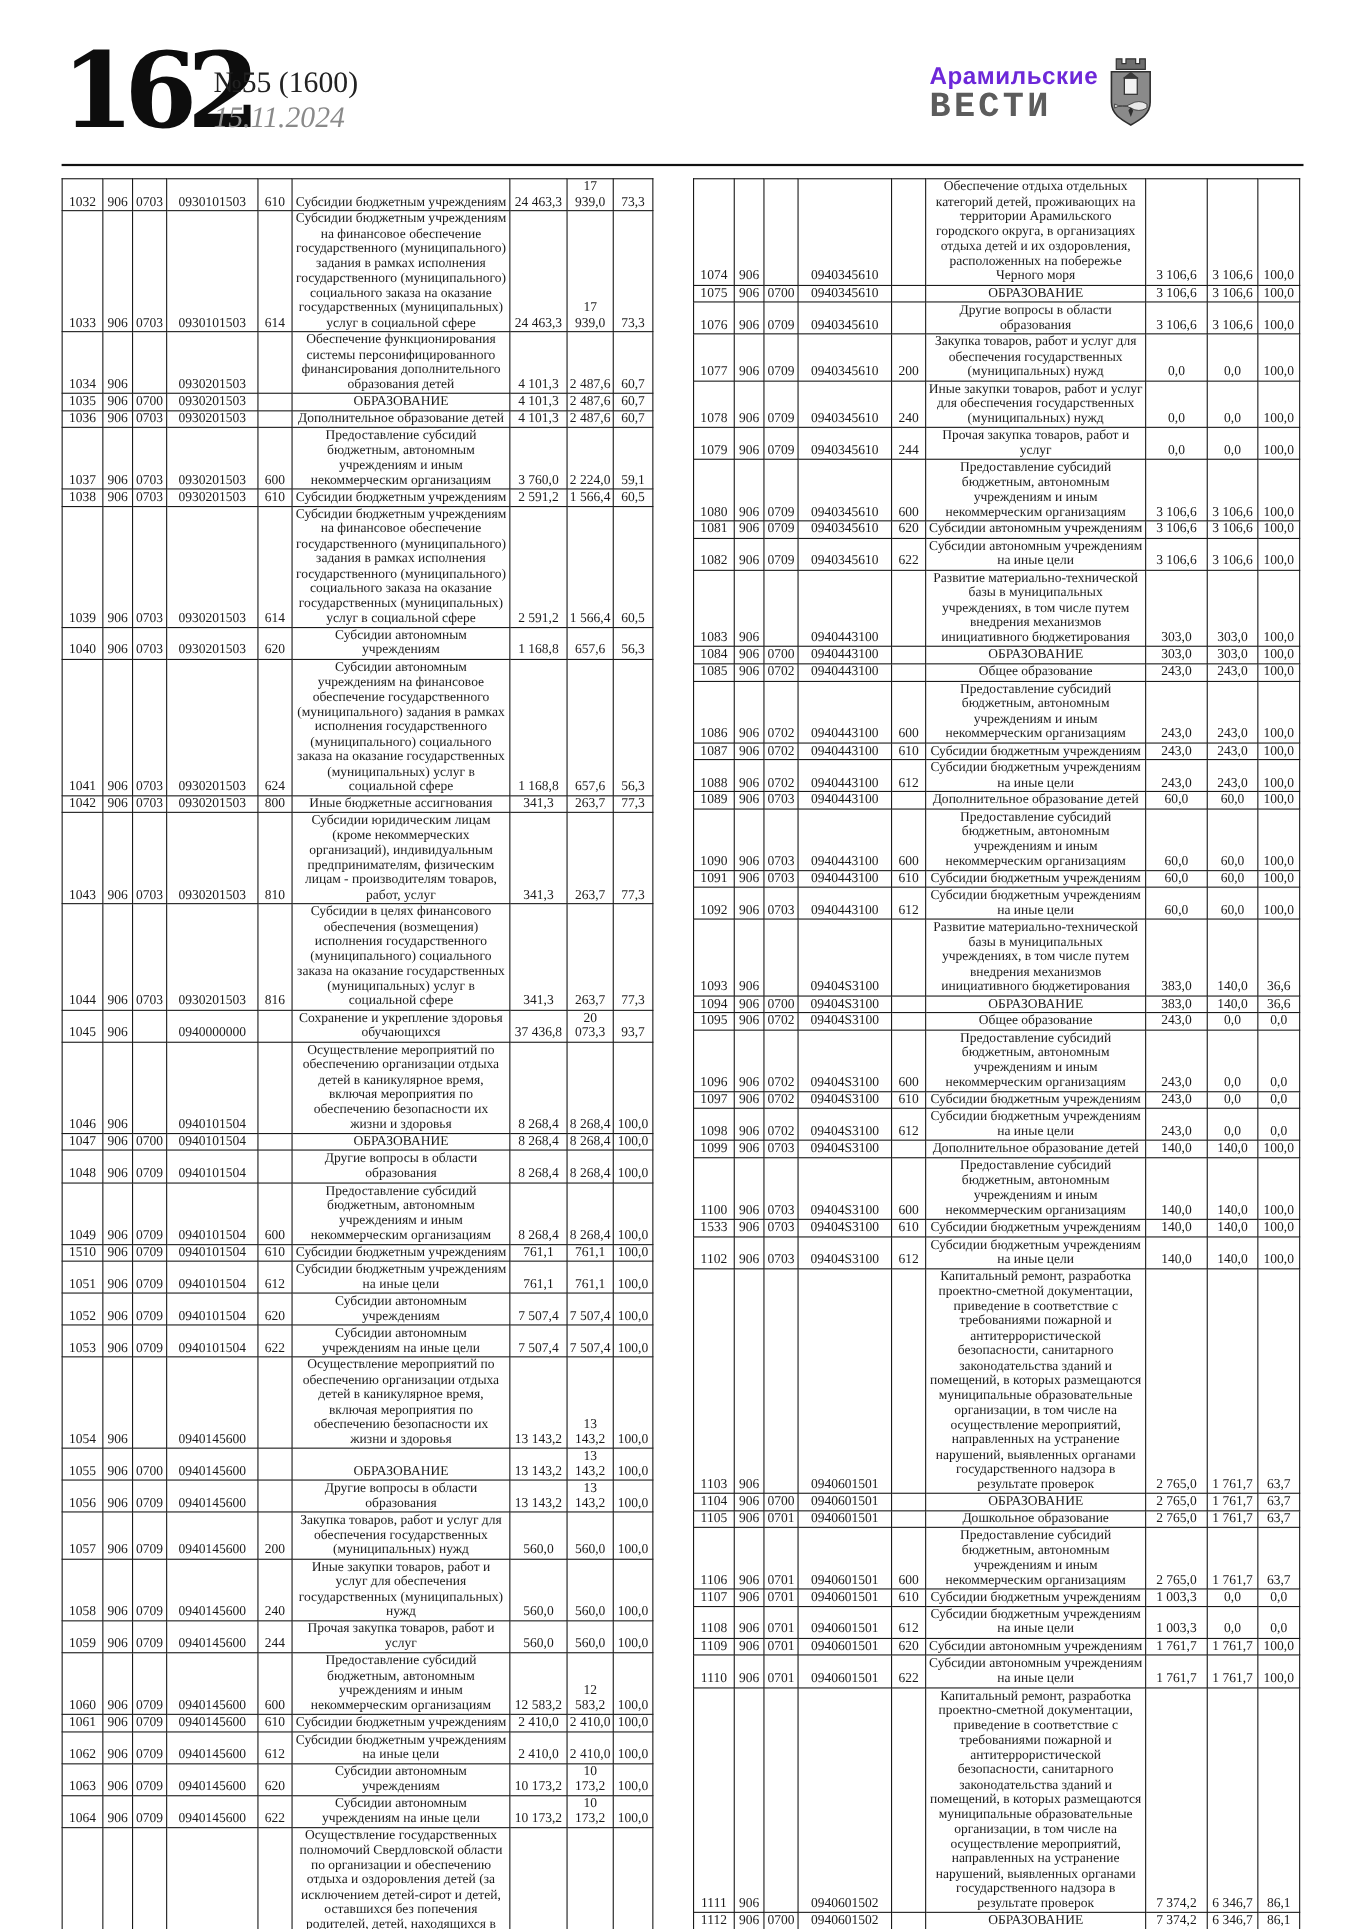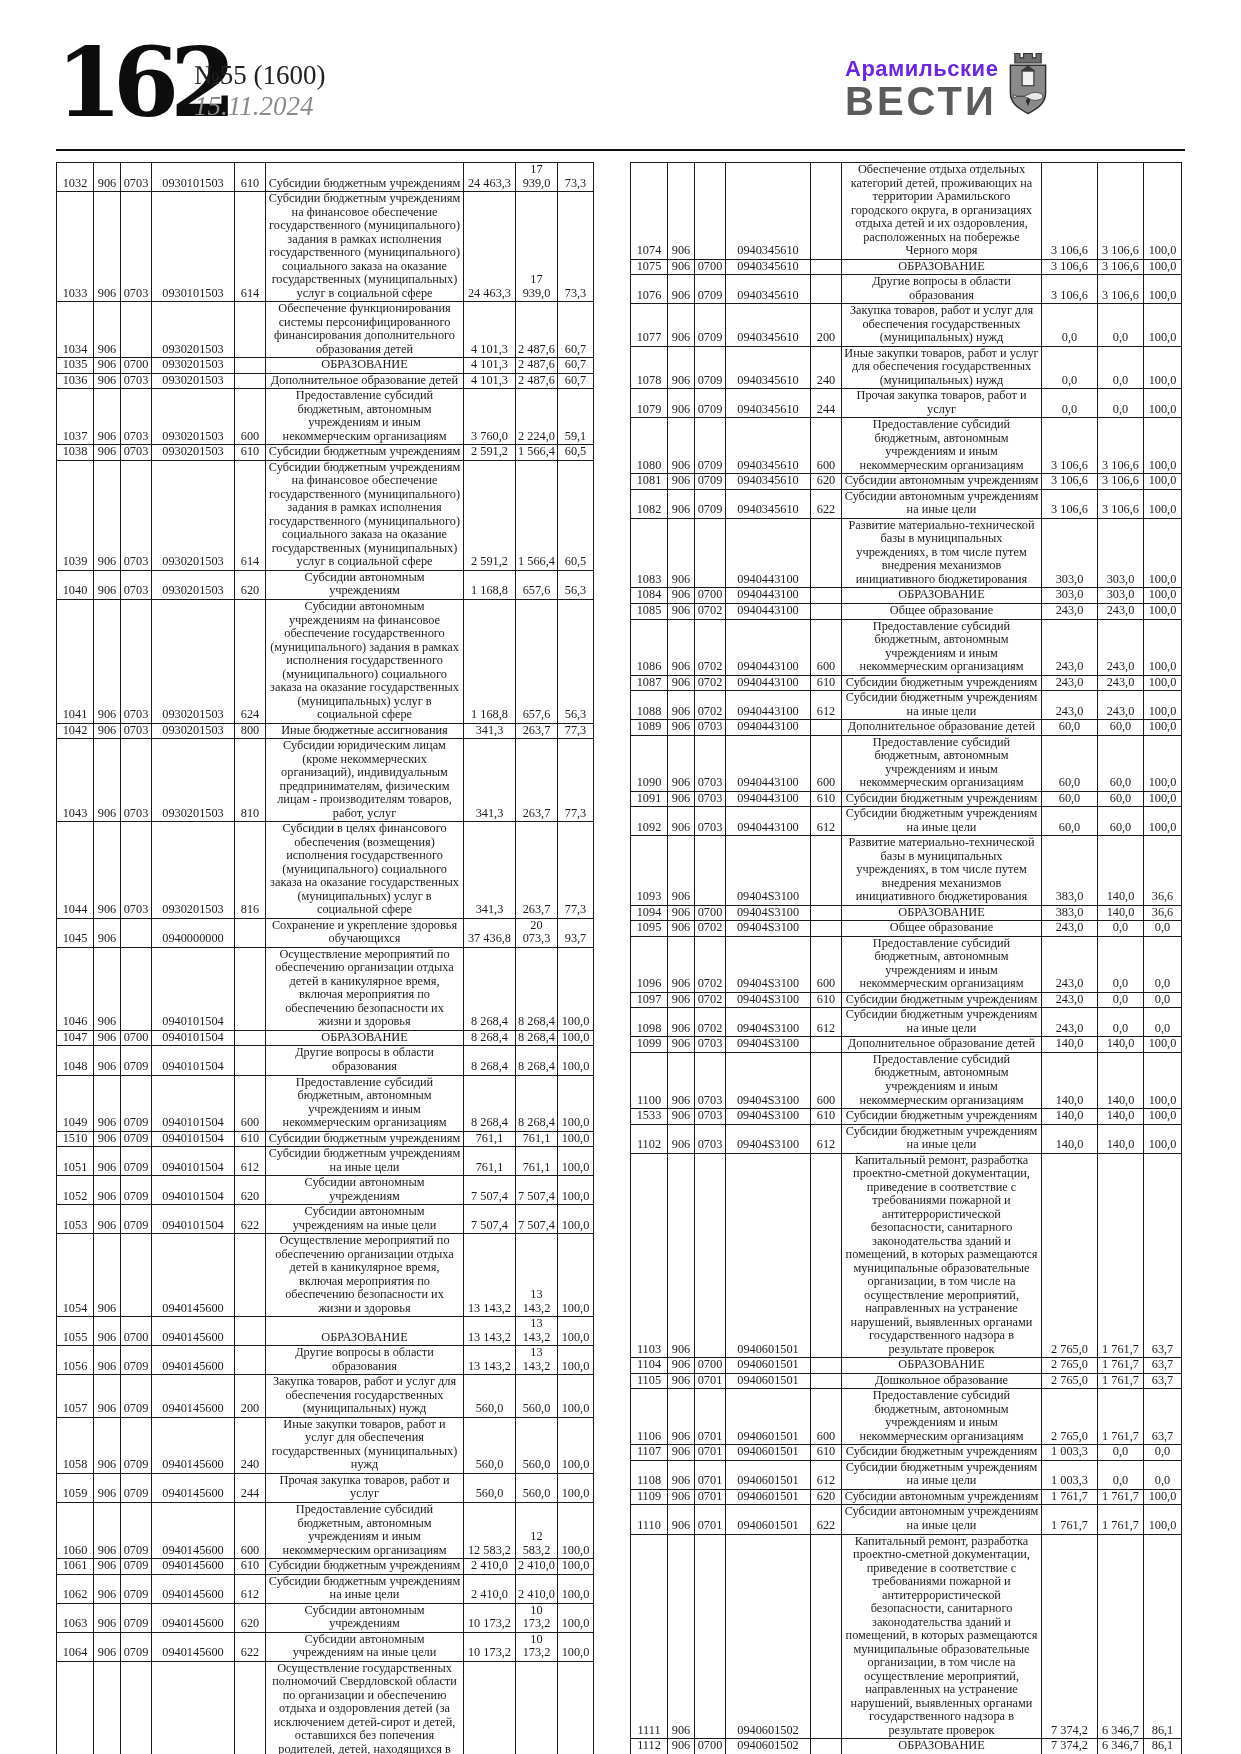--- a/index.html
+++ b/index.html
@@ -30,22 +30,22 @@
     font-style:italic;font-size:54px;color:#141414;
     letter-spacing:1px;
   }
   .masthead{position:absolute;left:845px;top:56px;display:flex;align-items:flex-start;gap:8px;}
   .masthead-text{display:flex;flex-direction:column;}
   .brand-top{
     font-family:"Liberation Sans", sans-serif;
     font-weight:700;font-size:22px;color:#6d28d9;letter-spacing:0.5px;
   }
   .brand-bottom{
-    font-family:Liberation Sans, sans-serif;
-    font-weight:700;font-size:40px;color:#5c5c5c;
+    font-family:Liberation Mono, monospace;
+    font-weight:700;font-size:32px;color:#5c5c5c;
     letter-spacing:3px;line-height:0.9;margin-top:1px;
   }
   .crest{width:44px;height:70px;margin-top:-6px;}
   .hdr-rule{position:absolute;top:149px;left:56px;width:1129px;height:2px;background:#111;}
   
   .main{position:absolute;top:162px;left:56px;display:flex;gap:36px;align-items:flex-start;}
   table.budget{
     border-collapse:collapse;table-layout:fixed;
     font-size:12.3px;line-height:1.1;color:#1c1c1c;
   }

